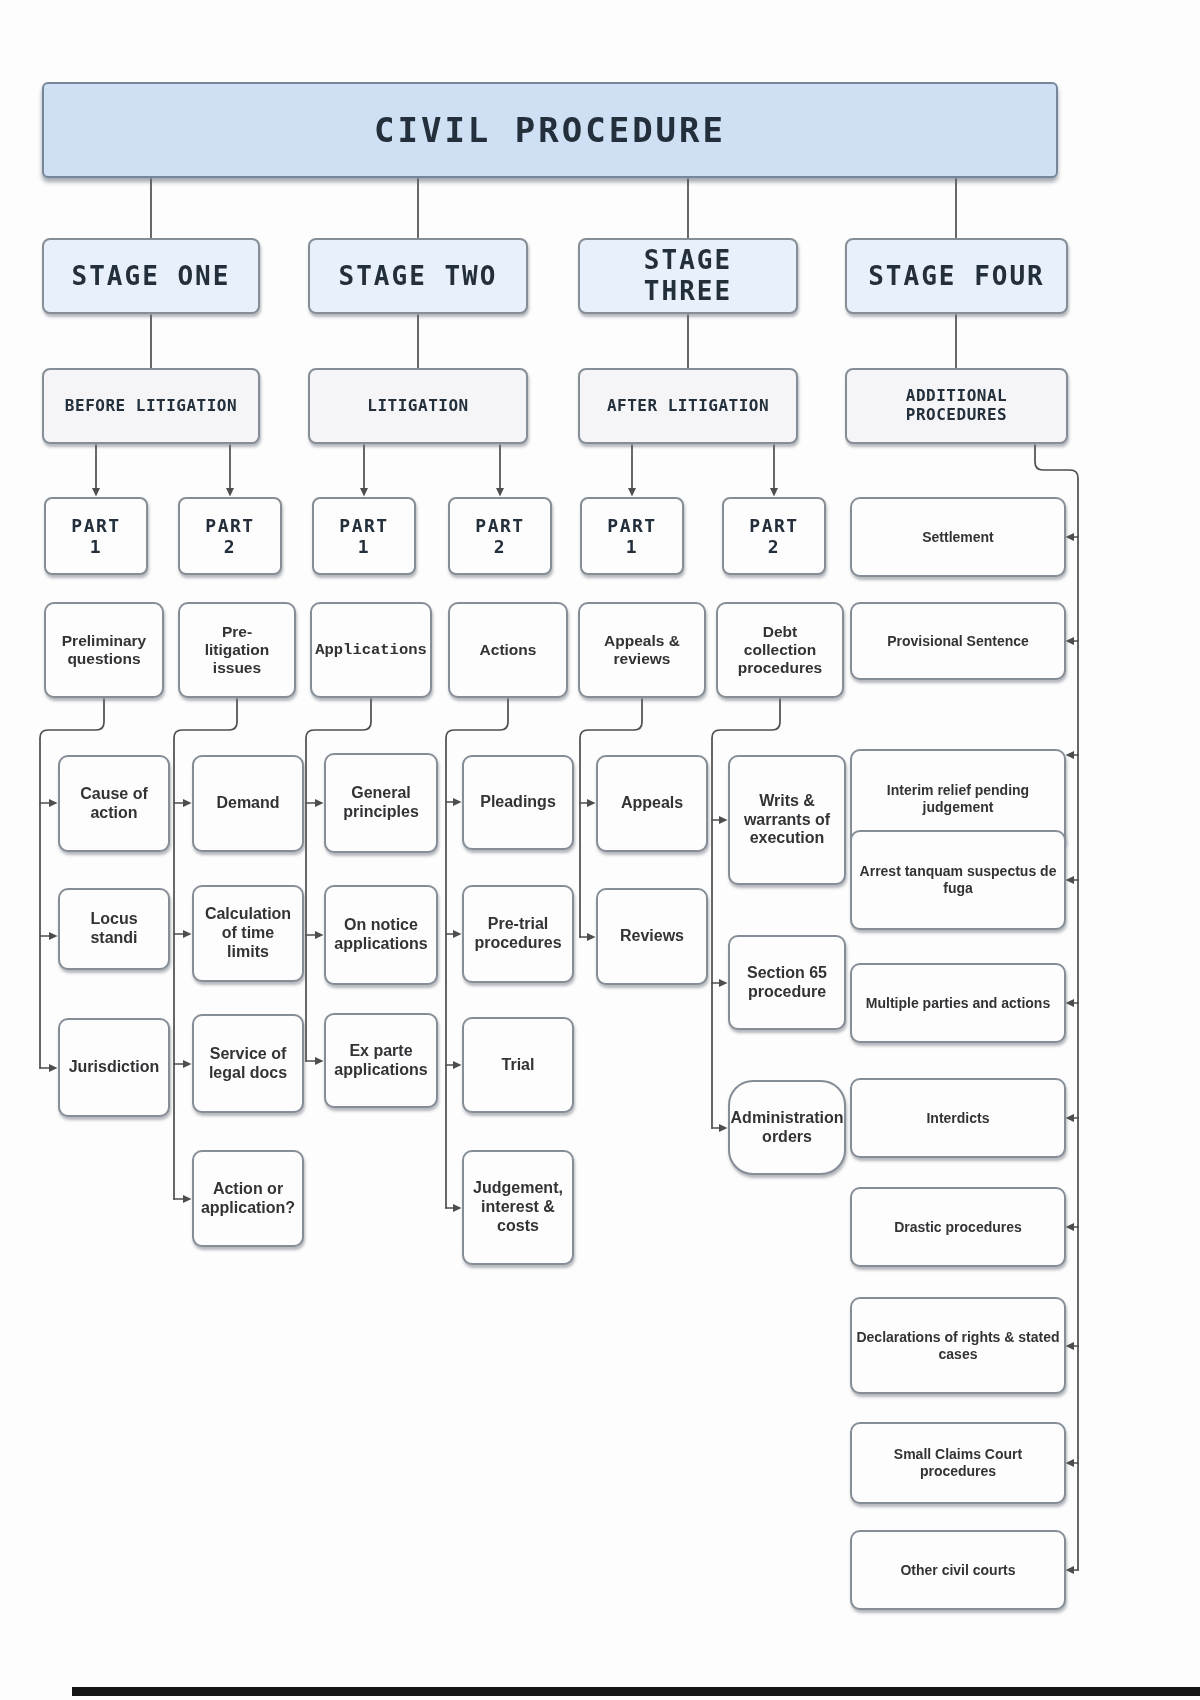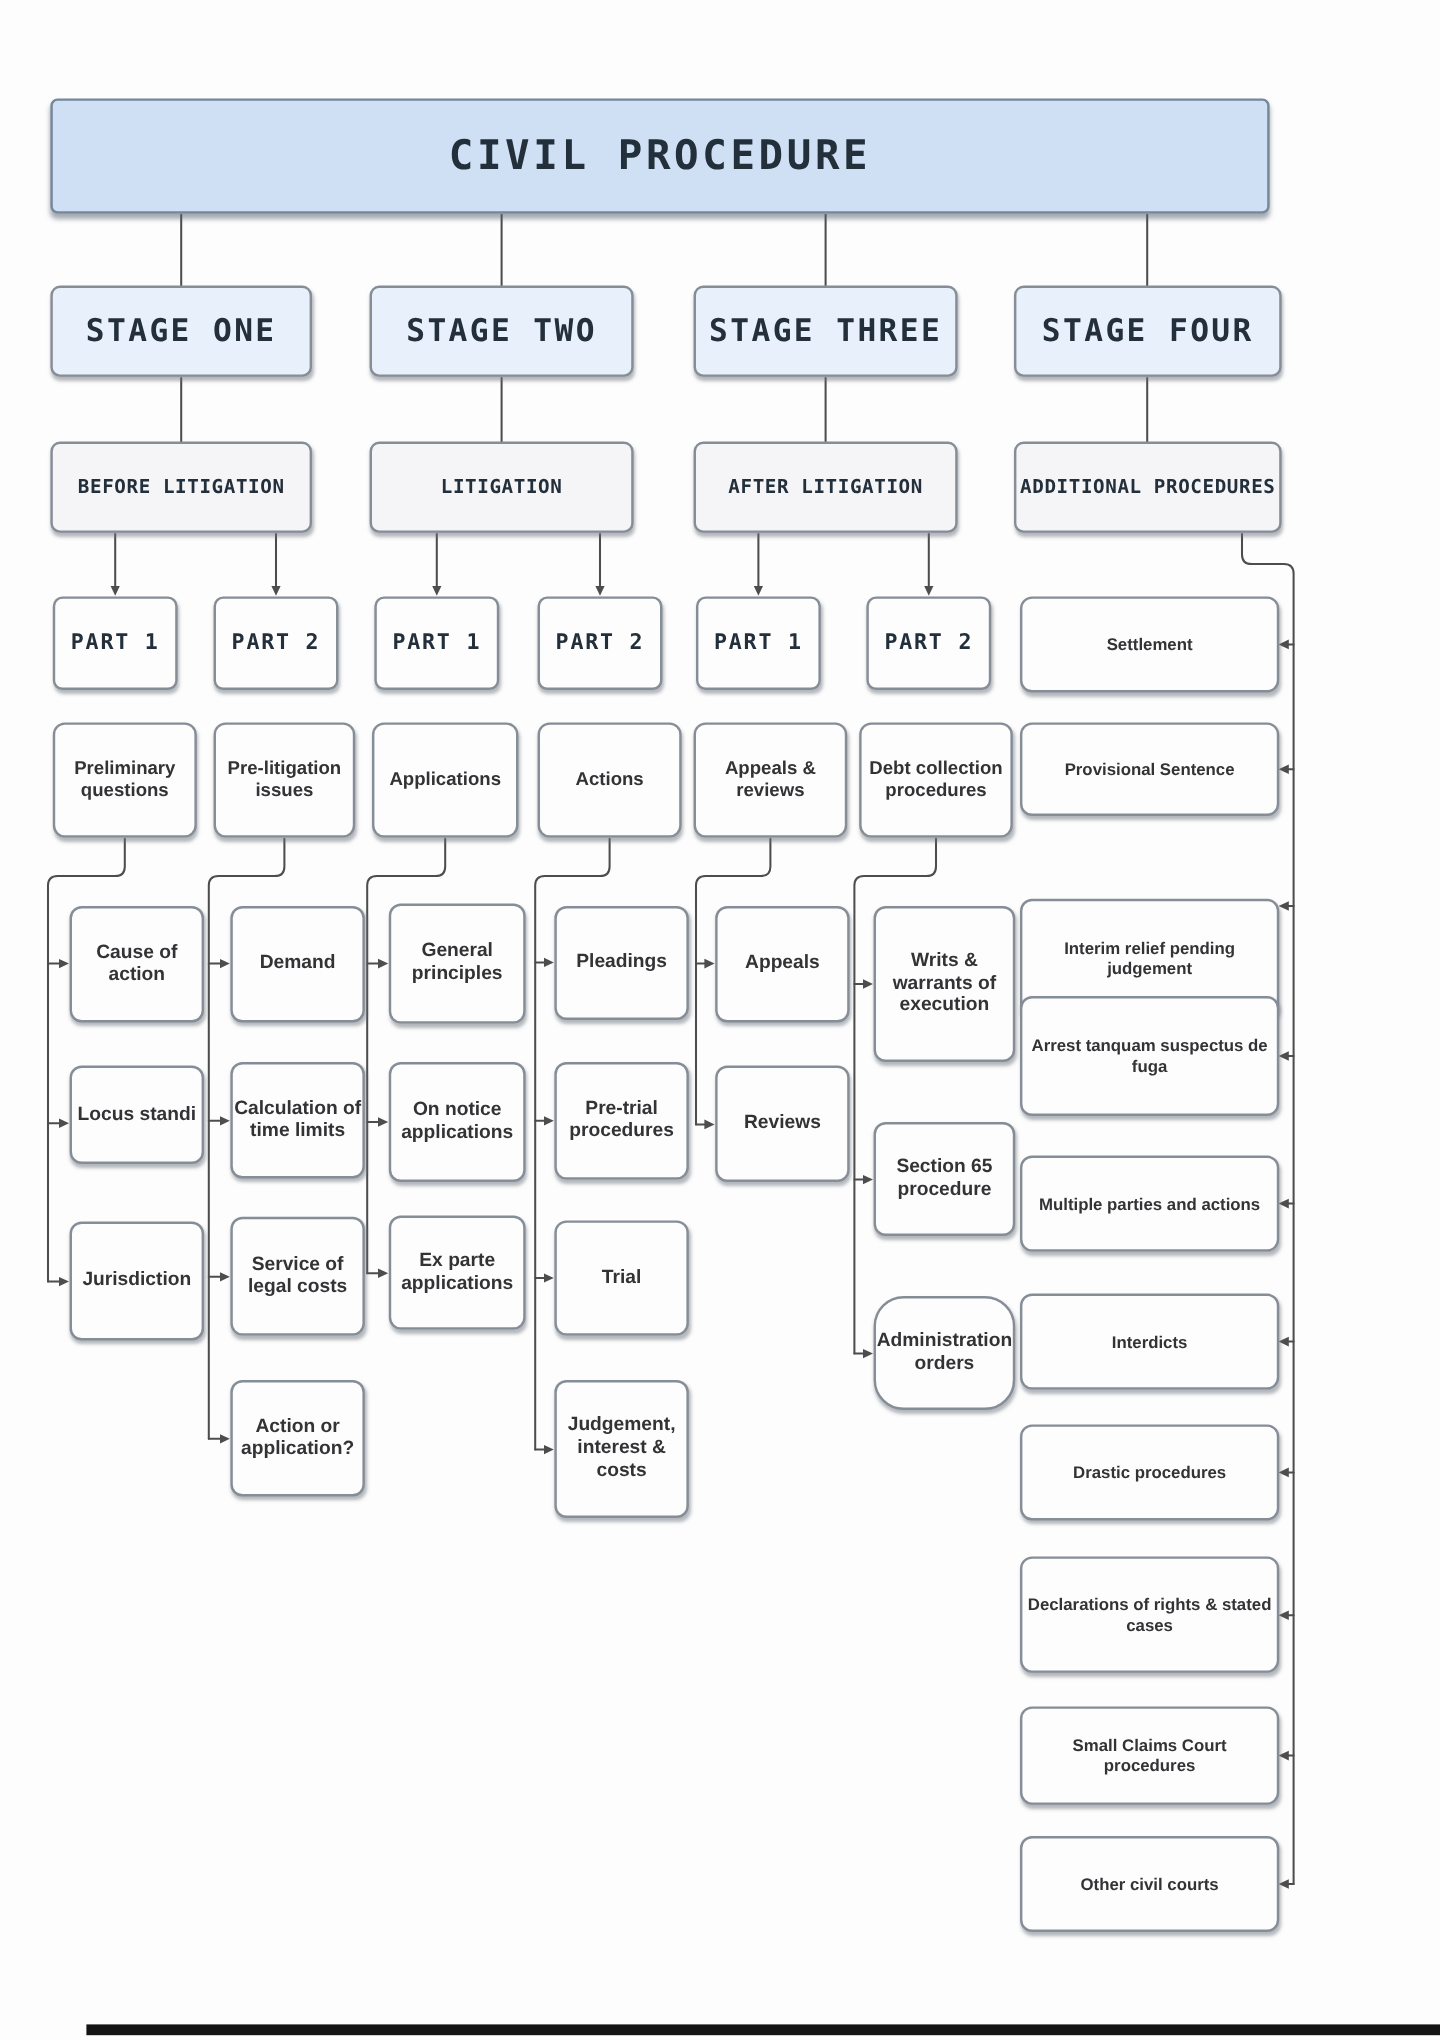--- a/index.html
+++ b/index.html
@@ -4,21 +4,21 @@
 <style>
   html,body{margin:0;padding:0;background:#ffffff;}
   .canvas{position:relative;width:1200px;height:1700px;background:#fdfdfd;overflow:hidden;
           font-family:"Liberation Sans",sans-serif;}
   .wires{position:absolute;left:0;top:0;width:1200px;height:1700px;}
   .w{stroke:var(--connector);stroke-width:1.7;fill:none;stroke-linecap:round;}
   #arrow path{fill:var(--connector);stroke:none;}
   .node{position:absolute;box-sizing:border-box;display:flex;align-items:center;justify-content:center;
         text-align:center;background:var(--node-fill);border:2px solid var(--node-border);
         border-radius:10px;box-shadow:1px 3px 3px rgba(108,114,124,.5);
-        color:var(--body-text);font-size:16px;font-weight:600;line-height:1.18;padding:3px 1px;}
+        color:var(--body-text);font-size:16px;font-weight:600;line-height:1.18;padding:3px 13px;}
   .hdr{font-family:"DejaVu Sans Mono",monospace;font-weight:bold;color:var(--heading-text);}
   .title{background:var(--title-fill);border-color:#76879c;border-radius:6px;
          font-size:34px;letter-spacing:3px;box-shadow:0 4px 4px rgba(90,100,115,.55);}
   .stage{background:var(--stage-fill);border-radius:8px;font-size:26px;letter-spacing:2px;}
   .cat{background:var(--category-fill);border-radius:8px;font-size:16px;letter-spacing:0.5px;}
   .part{border-radius:8px;font-size:18px;letter-spacing:1.5px;}
   .topic{font-size:15.5px;}
   .g4{font-size:14px;padding:2px 4px;}
   .bottom-rule{position:absolute;left:72px;top:1687px;width:1128px;height:9px;background:var(--page-rule);}
 </style>
@@ -110,32 +110,32 @@
 
   <div class="node hdr part" style="left:44px;top:497px;width:104px;height:78px;">PART 1</div>
   <div class="node hdr part" style="left:178px;top:497px;width:104px;height:78px;">PART 2</div>
   <div class="node hdr part" style="left:312px;top:497px;width:104px;height:78px;">PART 1</div>
   <div class="node hdr part" style="left:448px;top:497px;width:104px;height:78px;">PART 2</div>
   <div class="node hdr part" style="left:580px;top:497px;width:104px;height:78px;">PART 1</div>
   <div class="node hdr part" style="left:722px;top:497px;width:104px;height:78px;">PART 2</div>
 
   <div class="node topic" style="left:44px;top:602px;width:120px;height:96px;">Preliminary questions</div>
   <div class="node topic" style="left:178px;top:602px;width:118px;height:96px;">Pre-litigation issues</div>
-  <div class="node topic" style="left:310px;top:602px;width:122px;height:96px;">Applications</div>
+  <div class="node topic" style="left:310px;top:602px;width:122px;height:96px;font-family:Liberation Mono, monospace;">Applications</div>
   <div class="node topic" style="left:448px;top:602px;width:120px;height:96px;">Actions</div>
   <div class="node topic" style="left:578px;top:602px;width:128px;height:96px;">Appeals &amp; reviews</div>
   <div class="node topic" style="left:716px;top:602px;width:128px;height:96px;">Debt collection procedures</div>
 
   <div class="node" style="left:58px;top:755px;width:112px;height:97px;">Cause of action</div>
   <div class="node" style="left:58px;top:888px;width:112px;height:82px;">Locus standi</div>
   <div class="node" style="left:58px;top:1018px;width:112px;height:99px;">Jurisdiction</div>
 
   <div class="node" style="left:192px;top:755px;width:112px;height:97px;">Demand</div>
   <div class="node" style="left:192px;top:885px;width:112px;height:97px;">Calculation of time limits</div>
-  <div class="node" style="left:192px;top:1014px;width:112px;height:99px;">Service of legal costs</div>
+  <div class="node" style="left:192px;top:1014px;width:112px;height:99px;">Service of legal docs</div>
   <div class="node" style="left:192px;top:1150px;width:112px;height:97px;">Action or application?</div>
 
   <div class="node" style="left:324px;top:753px;width:114px;height:100px;">General principles</div>
   <div class="node" style="left:324px;top:885px;width:114px;height:100px;">On notice applications</div>
   <div class="node" style="left:324px;top:1013px;width:114px;height:95px;">Ex parte applications</div>
 
   <div class="node" style="left:462px;top:755px;width:112px;height:95px;">Pleadings</div>
   <div class="node" style="left:462px;top:885px;width:112px;height:98px;">Pre-trial procedures</div>
   <div class="node" style="left:462px;top:1017px;width:112px;height:96px;">Trial</div>
   <div class="node" style="left:462px;top:1150px;width:112px;height:115px;">Judgement, interest &amp; costs</div>

